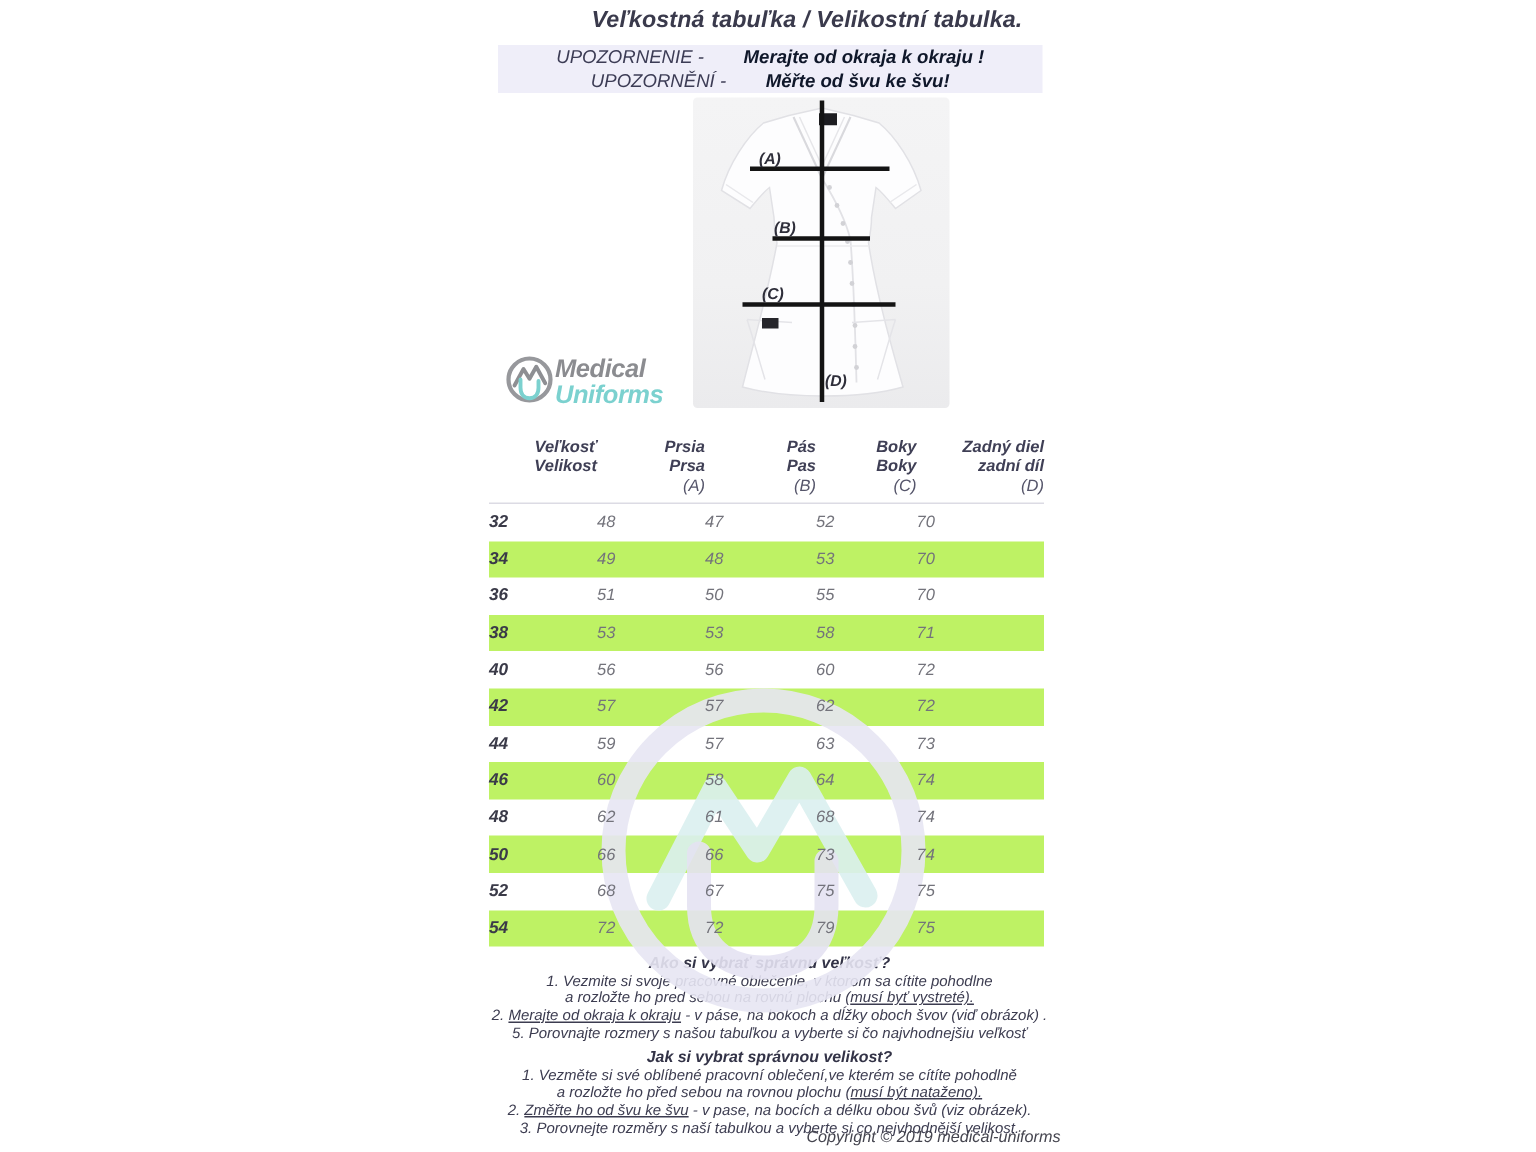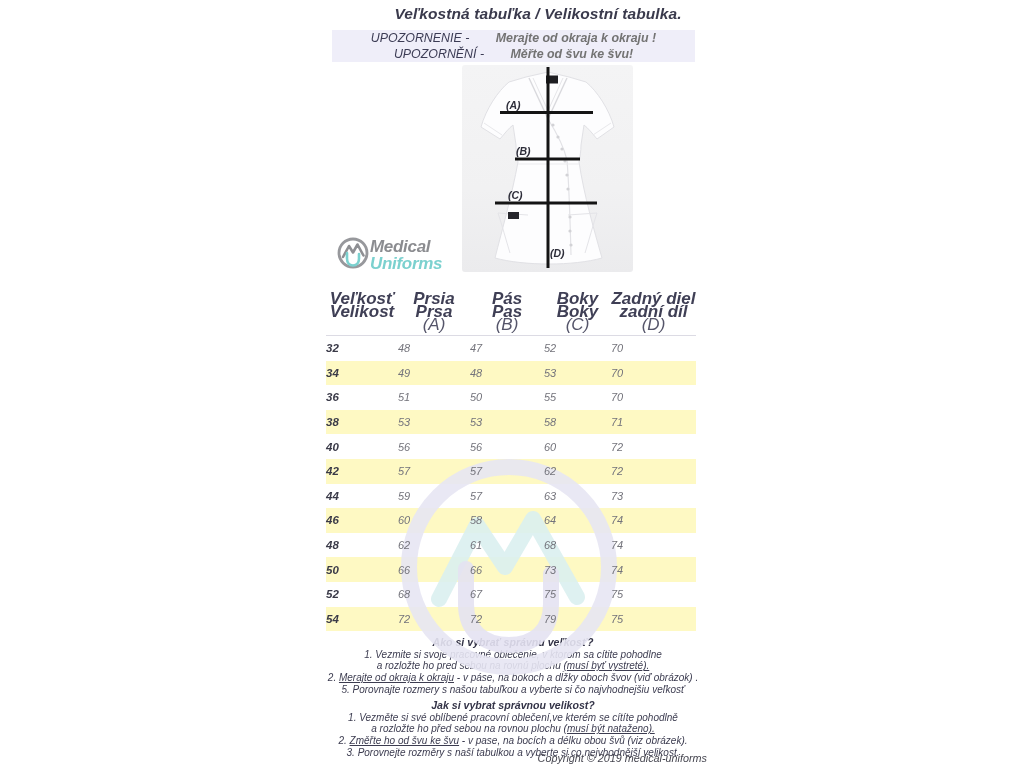--- a/index.html
+++ b/index.html
@@ -9,38 +9,38 @@
   }
   .page-title{
     position:absolute;top:5px;left:538px;transform:translateX(-50%);
     white-space:nowrap;font-size:15.5px;font-weight:600;color:#3a3a4c;letter-spacing:.1px;
   }
   .warning{
     position:absolute;left:332px;top:30px;width:363px;height:32px;
     background:#efeef9;text-align:center;font-size:12.4px;line-height:15.5px;
     color:#3c3c55;padding-top:1px;box-sizing:border-box;white-space:nowrap;
   }
-  .warning b{color:#737373;margin-left:23px;}
+  .warning b{color:#0f172a;margin-left:23px;}
   .photo{
     position:absolute;left:462px;top:65px;width:171px;height:207px;
     background:linear-gradient(180deg,#f4f4f5 0%,#f1f1f2 60%,#ebebed 100%);
     border-radius:3px;
   }
   .photo svg{display:block;}
   .brand{position:absolute;left:337px;top:232px;width:126px;height:42px;}
   .size-table{position:absolute;left:326px;top:290px;width:370px;}
   .thead{
     display:grid;grid-template-columns:72px 72px 74px 67px 85px;
     border-bottom:1px solid #dcdbe4;padding:2px 0 4px 0;
   }
-  .hcell{text-align:center;font-size:17px;line-height:13px;font-weight:600;color:#3f3f55;}
+  .hcell{text-align:right;font-size:11px;line-height:13px;font-weight:600;color:#3f3f55;}
   .hcell div:nth-child(3){font-weight:400;color:#55556a;}
   .tbody{position:relative;}
   .trow{display:grid;grid-template-columns:72px 72px 74px 67px 85px;height:24.6px;align-items:center;}
-  .trow.alt{background:#fef9c3;}
+  .trow.alt{background:#bef264;}
   .cell{position:relative;z-index:3;text-align:left;font-size:11px;color:#73737b;}
   .cell.size{font-weight:700;color:#3a3a48;font-size:11.5px;}
   .watermark{position:absolute;left:65px;top:113px;z-index:2;pointer-events:none;}
   .instr{position:absolute;left:326px;width:374px;text-align:center;color:#3c3c50;}
   .instr .head{font-size:10.6px;font-weight:700;color:#333347;line-height:12.5px;}
   .instr .ln{font-size:10px;line-height:11.7px;white-space:nowrap;}
   .instr .ul{text-decoration:underline;}
   .instr-sk{top:636px;}
   .instr-cz{top:699px;}
   .copyright{position:absolute;top:752px;right:317px;font-size:10.8px;color:#45454f;}

